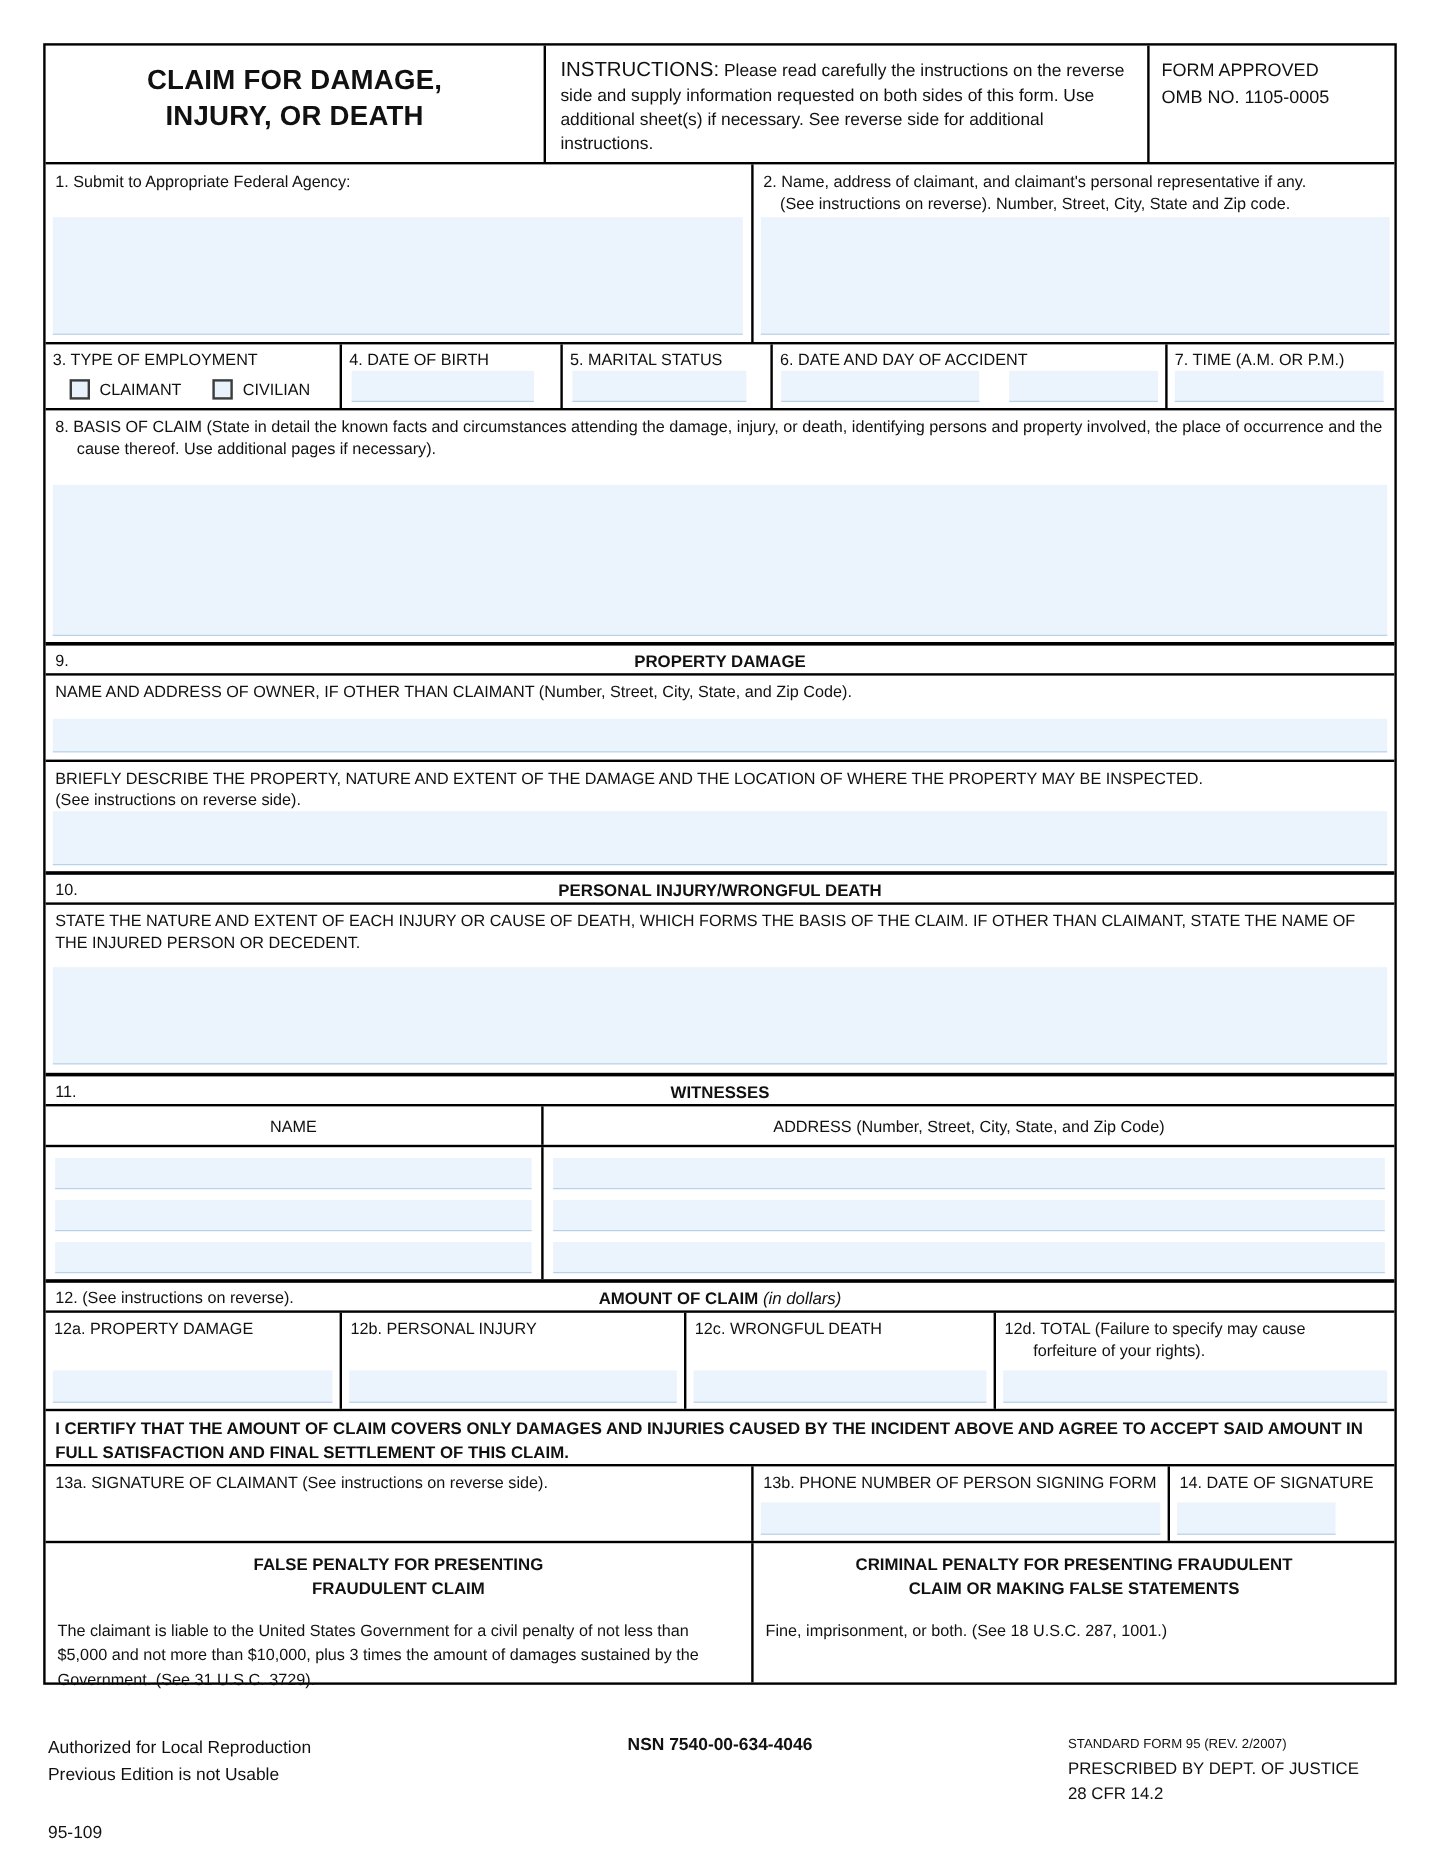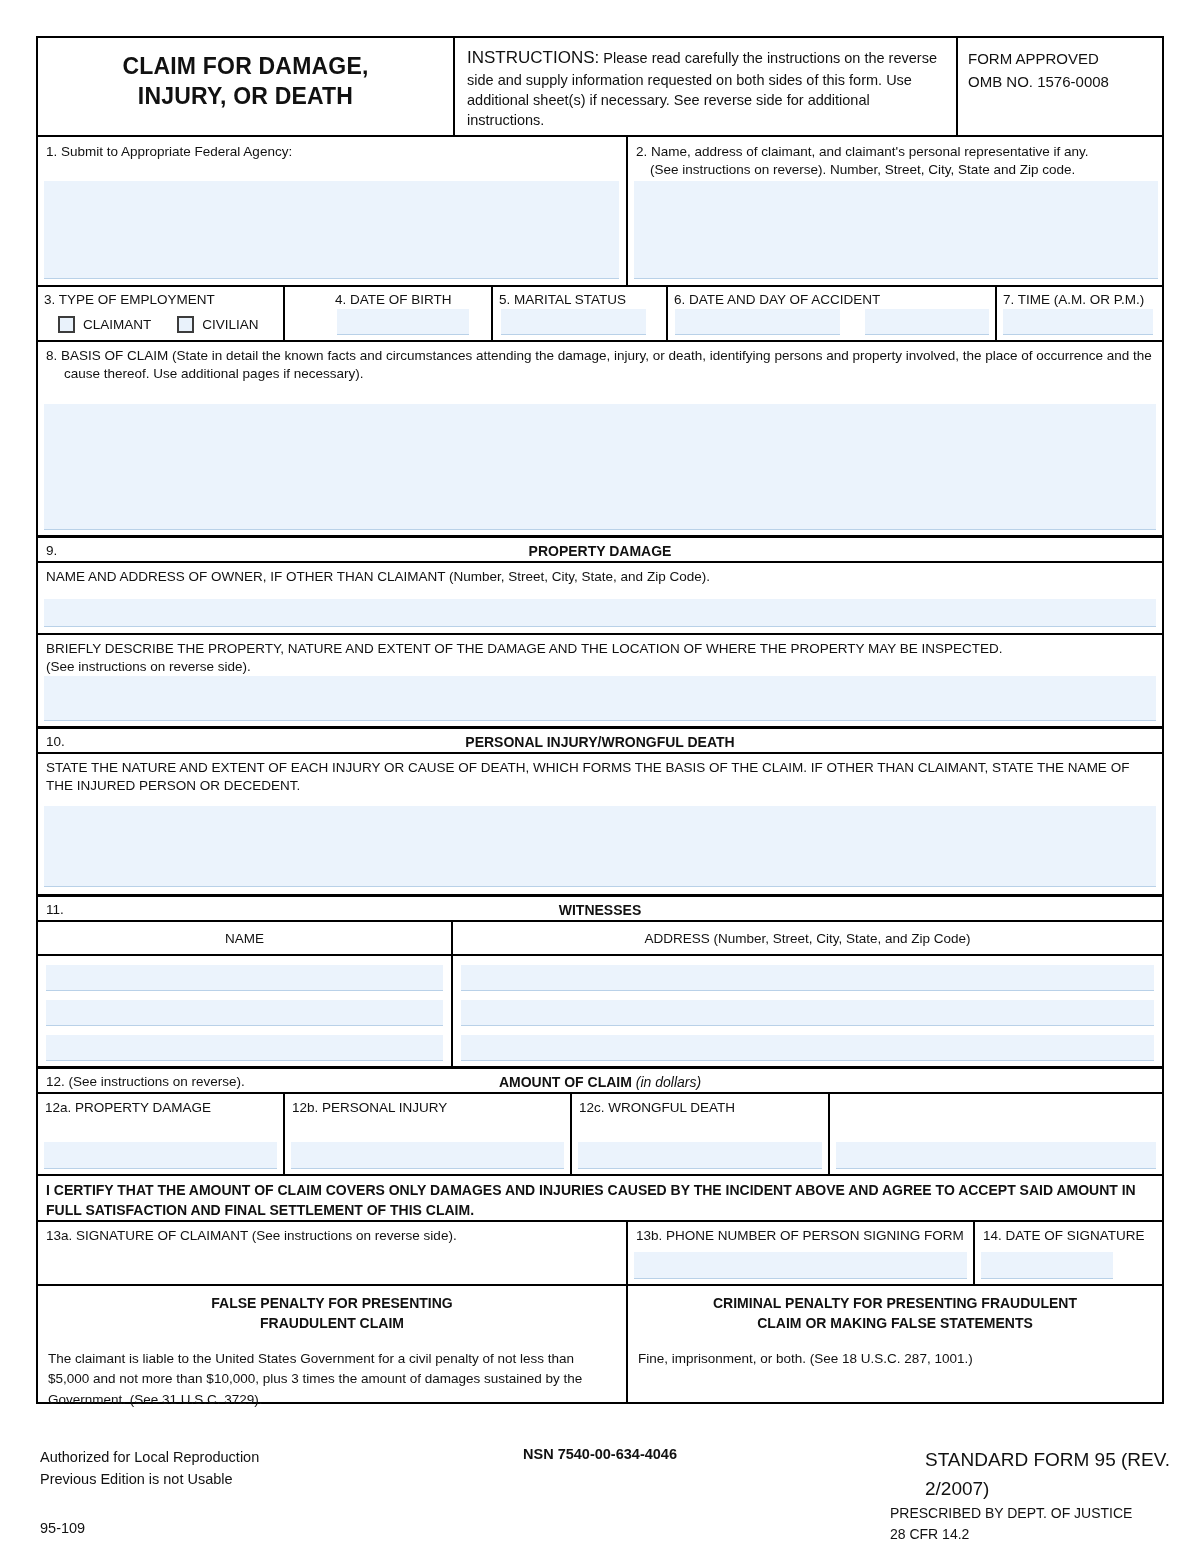--- a/index.html
+++ b/index.html
@@ -36,21 +36,21 @@
   
   .r12 { height:150px; }
   .f1 { width:590px; padding:6px 8px; }
   .f2 { flex:1; padding:6px 8px; }
   .hang14 { padding-left:14px; text-indent:-14px; }
   .blk12 { position:absolute; top:44px; bottom:6px; }
 
   
   .r37 { height:55px; }
   .c3 { width:247px; padding:4px 6px; }
-  .c4 { width:164px; padding:4px 6px;margin-left:44px; }
+  .c4 { width:184px; padding:4px 6px; }
   .c5 { width:175px; padding:4px 6px; }
   .c6 { width:329px; padding:4px 6px; }
   .c7 { flex:1; padding:4px 6px; }
   .chkrow { display:flex; align-items:center; gap:8px; margin-top:7px; padding-left:14px; }
   .chk { width:17px; height:17px; background:#e9f2fb; border:2px solid #3c3c3c; box-sizing:border-box; }
   .chklbl { font-size:13.5px; margin-right:18px; }
   .line-input { position:absolute; bottom:5px; height:25px; }
 
   
   .sec8 { height:195px; padding:5px 8px; }
@@ -103,41 +103,41 @@
   .pen-left { width:590px; }
   .pen-right { flex:1; }
   .pen-title { text-align:center; font-size:14px; font-weight:bold; line-height:1.4; }
   .pen-text { font-size:13.5px; line-height:1.5; margin-top:16px; }
 
   
   .footer-left { position:absolute; left:40px; top:1446px; font-size:14.5px; line-height:1.55; }
   .footer-left .gap { margin-top:26px; }
   .footer-center { position:absolute; left:0; right:0; top:1446px; text-align:center; font-size:14.5px; font-weight:bold; }
   .footer-right { position:absolute; left:890px; top:1446px; font-size:14px; line-height:1.5; }
-  .footer-right .big { font-size:19px;margin-left:35px; }
+  .footer-right .big { font-size:11px; }
 </style>
 </head>
 <body>
 
 <div class="form-box">
 
   <div class="row hdr">
     <div class="cell title-cell vline">
       <div class="form-title">
         <div>CLAIM FOR DAMAGE,</div>
         <div>INJURY, OR DEATH</div>
       </div>
     </div>
     <div class="cell instr-cell vline">
       <span class="b">INSTRUCTIONS:</span>
       <span>Please read carefully the instructions on the reverse side and supply information requested on both sides of this form. Use additional sheet(s) if necessary. See reverse side for additional instructions.</span>
     </div>
     <div class="cell omb-cell">
       <div>FORM APPROVED</div>
-      <div>OMB NO. 1576-0008</div>
+      <div>OMB NO. 1105-0005</div>
     </div>
   </div>
 
   <div class="row r12 bt2">
     <div class="cell f1 vline">
       <div class="lbl">1. Submit to Appropriate Federal Agency:</div>
       <div class="fill blk12" style="left:6px; right:7px;"></div>
     </div>
     <div class="cell f2">
       <div class="lbl hang14">
@@ -247,20 +247,24 @@
     </div>
     <div class="cell a2 vline">
       <div class="lbl">12b. PERSONAL INJURY</div>
       <div class="fill amt-input"></div>
     </div>
     <div class="cell a3 vline">
       <div class="lbl">12c. WRONGFUL DEATH</div>
       <div class="fill amt-input"></div>
     </div>
     <div class="cell a4">
+      <div class="lbl hang24">
+        <span>12d. TOTAL (Failure to specify may cause</span><br>
+        <span>forfeiture of your rights).</span>
+      </div>
       <div class="fill amt-input"></div>
     </div>
   </div>
 
   <div class="certify bt2">I CERTIFY THAT THE AMOUNT OF CLAIM COVERS ONLY DAMAGES AND INJURIES CAUSED BY THE INCIDENT ABOVE AND AGREE TO ACCEPT SAID AMOUNT IN FULL SATISFACTION AND FINAL SETTLEMENT OF THIS CLAIM.</div>
 
   <div class="row r13 bt2">
     <div class="cell s13a vline">
       <div class="lbl">13a. SIGNATURE OF CLAIMANT (See instructions on reverse side).</div>
     </div>

